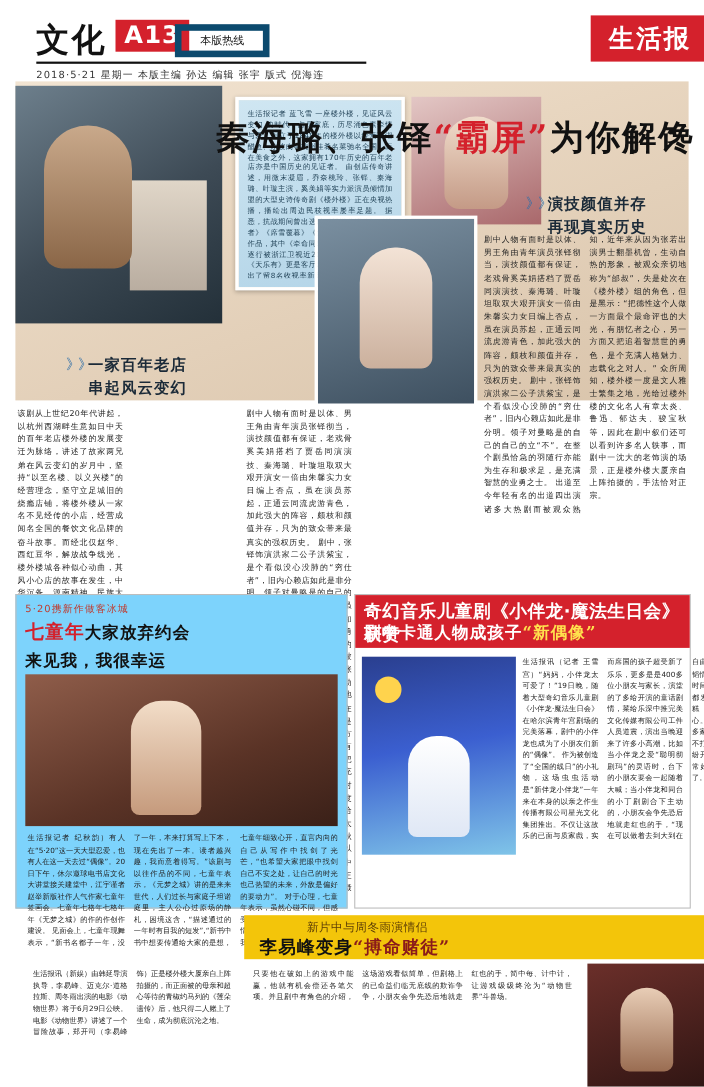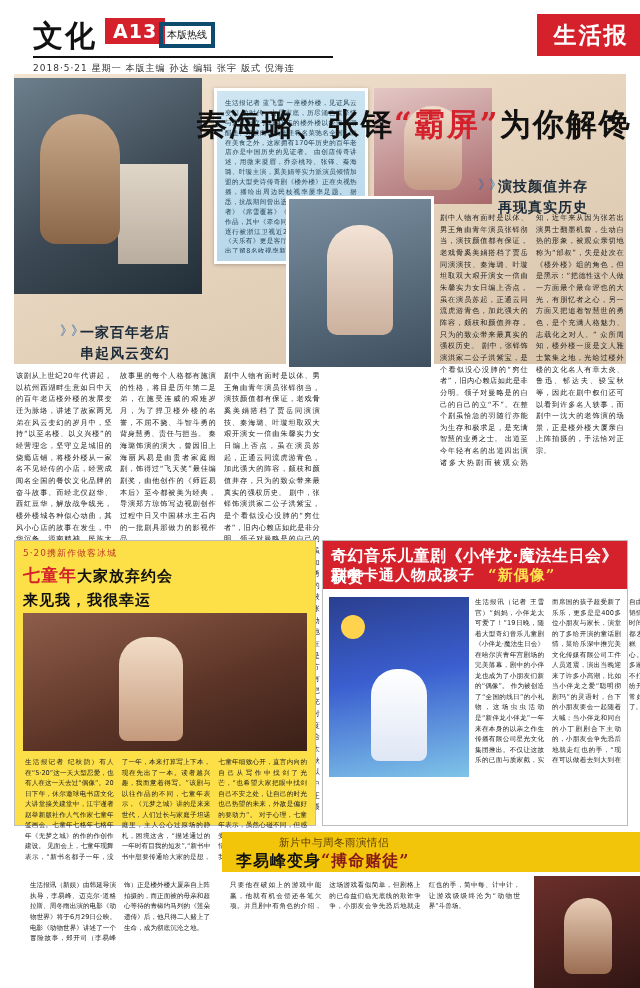--- a/index.html
+++ b/index.html
@@ -3,22 +3,22 @@
 <meta charset="utf-8">
 <style>
   html,body{margin:0;padding:0;background:#ffffff;}
   body{width:640px;height:988px;font-family:"DejaVu Sans","Liberation Sans",sans-serif;color:#1a1a1a;}
   .page{position:relative;width:640px;height:988px;overflow:hidden;background:#fff;}
 
   
   .masthead{position:absolute;left:14px;top:16px;width:612px;height:44px;margin-left:19px;}
   .mast-title{position:absolute;left:0;top:0;font-family:"DejaVu Serif","Liberation Serif",serif;font-weight:bold;font-size:30px;letter-spacing:2px;color:#111;}
   .mast-rule{position:absolute;left:0;top:40px;width:300px;height:2px;background:#111;}
-  .mast-page{position:absolute;left:72px;top:2px;background:#d4212c;color:#fff;font-weight:bold;font-size:19px;padding:2px 8px;letter-spacing:1px;}
-  .mast-hot{position:absolute;left:126px;top:6px;font-size:10px;color:#111;border:4px solid #0c4a6e;padding:2px 4px;}
+  .mast-page{position:absolute;left:72px;top:2px;background:#d4212c;color:#fff;font-weight:bold;font-size:22px;padding:2px 8px;letter-spacing:1px;}
+  .mast-hot{position:absolute;left:126px;top:6px;font-size:10px;color:#111;border:6px solid #0c4a6e;padding:2px 17px;}
   .mast-phone{position:absolute;left:186px;top:2px;font-family:"DejaVu Sans","Liberation Sans",sans-serif;font-weight:bold;font-size:19px;color:#111;letter-spacing:0.5px;}
   .mast-logo{position:absolute;right:0;top:-2px;width:108px;height:42px;background:#d4212c;color:#fff;font-family:"DejaVu Serif","Liberation Serif",serif;font-weight:bold;font-size:23px;letter-spacing:2px;display:flex;align-items:center;justify-content:center;}
   .mast-sub{position:absolute;left:0;top:46px;font-size:9px;color:#333;letter-spacing:1px;}
 
   
   .top-band{position:absolute;left:14px;top:74px;width:612px;height:290px;background:linear-gradient(160deg,#f2e4d2 0%,#e8d6c0 40%,#d9c4ab 100%);overflow:hidden;}
   .photo{position:absolute;background:#9aa3ad;overflow:hidden;}
   .ph-left{left:14px;top:78px;width:188px;height:216px;background:linear-gradient(150deg,#6d7f8c,#3d4a55 55%,#233039);}
   .ph-left:after{content:"";position:absolute;left:26px;top:36px;width:80px;height:130px;background:linear-gradient(180deg,#c9a98b,#8a6647);border-radius:40px 40px 16px 16px;}
   .ph-left:before{content:"";position:absolute;left:104px;top:86px;width:70px;height:100px;background:linear-gradient(180deg,#e0d6c8,#b9ada0);}
@@ -38,34 +38,34 @@
   .sub-h{position:absolute;font-family:"DejaVu Serif","Liberation Serif",serif;font-weight:bold;font-size:14px;color:#1b2a38;letter-spacing:1px;line-height:1.5;}
   .sub-a{left:80px;top:322px;}
   .sub-b{left:498px;top:176px;}
 
   .body-col{position:absolute;font-size:7.2px;line-height:1.62;color:#222;text-align:justify;letter-spacing:.2px;}
   .c1{left:16px;top:370px;width:96px;}
   .c2{left:120px;top:370px;width:96px;}
   .c3{left:224px;top:370px;width:96px;}
 
   
-  .mid-left{position:absolute;left:14px;top:540px;width:300px;height:284px;border:1px solid #bdbdbd;background:#fde047;}
+  .mid-left{position:absolute;left:14px;top:540px;width:300px;height:284px;border:1px solid #bdbdbd;background:#7dd3fc;}
   .ml-head{position:absolute;left:8px;top:6px;font-size:9px;color:#c0392b;letter-spacing:1px;}
   .ml-title{position:absolute;left:8px;top:22px;font-family:"DejaVu Serif","Liberation Serif",serif;font-weight:bold;font-size:15px;color:#111;letter-spacing:1px;line-height:1.5;}
   .ml-title .num{color:#d4212c;font-size:17px;}
   .ml-photo{position:absolute;left:8px;top:72px;width:284px;height:138px;background:linear-gradient(160deg,#8f5d4a,#5a3326 60%,#3a2018);}
   .ml-photo:after{content:"";position:absolute;left:96px;top:24px;width:64px;height:104px;background:linear-gradient(180deg,#f2ddc8,#c59a7c);border-radius:28px 28px 8px 8px;}
   .ml-c{position:absolute;top:216px;font-size:6.6px;line-height:1.6;text-align:justify;color:#222;}
 
   
   .mid-right{position:absolute;left:322px;top:540px;width:304px;height:284px;background:#fff;border:1px solid #bdbdbd;}
   .mr-banner{position:absolute;left:0;top:0;width:304px;height:48px;background:#d4212c;color:#fff;}
   .mr-b1{position:absolute;left:8px;top:5px;font-size:16px;font-weight:bold;letter-spacing:.5px;}
   .mr-b2{position:absolute;left:8px;top:25px;font-family:"DejaVu Serif","Liberation Serif",serif;font-size:15px;font-weight:bold;letter-spacing:1px;}
-  .mr-b2 .yellow{color:#ffe14d;margin-left:13px;}
+  .mr-b2 .yellow{color:#ffe14d;}
   .mr-photo{position:absolute;left:6px;top:56px;width:140px;height:180px;background:linear-gradient(170deg,#2a3f8f,#3b5fd0 45%,#7fc4e8);}
   .mr-photo:after{content:"";position:absolute;left:42px;top:72px;width:56px;height:92px;background:linear-gradient(180deg,#ffffff,#dfe7f5);border-radius:26px 26px 8px 8px;}
   .mr-photo:before{content:"";position:absolute;left:12px;top:18px;width:24px;height:24px;border-radius:50%;background:#ffd34d;}
   .mr-c{position:absolute;top:56px;font-size:6.6px;line-height:1.6;text-align:justify;color:#222;}
 
   
   .bot{position:absolute;left:14px;top:832px;width:612px;height:142px;}
   .bot-band{position:absolute;left:208px;top:0;width:418px;height:40px;background:#f3c50a;}
   .bb1{position:absolute;left:222px;top:4px;font-size:10.5px;color:#5b3c06;letter-spacing:.5px;margin-left:43px;}
   .bb2{position:absolute;left:222px;top:19px;font-family:"DejaVu Serif","Liberation Serif",serif;font-weight:bold;font-size:16px;color:#111;letter-spacing:1px;}
@@ -107,22 +107,20 @@
 
   <div class="quill" style="left:60px;top:322px;">》》</div>
   <div class="quill" style="left:478px;top:176px;">》》</div>
 
   <div class="sub-h sub-b" style="white-space:pre-line">演技颜值并存
 再现真实历史</div>
   <div class="sub-h sub-a" style="white-space:pre-line">一家百年老店
 串起风云变幻</div>
 
   <div class="body-col c1">该剧从上世纪20年代讲起，以杭州西湖畔生意如日中天的百年老店楼外楼的发展变迁为脉络，讲述了故家两兄弟在风云变幻的岁月中，坚持“以至名楼、以义兴楼”的经营理念，坚守立足城旧的烧瘾店铺，将楼外楼从一家名不见经传的小店，经营成闻名全国的餐饮文化品牌的奋斗故事。而经北仅赵华、西红豆华，解放战争线光，楼外楼城各种似心动曲，其风小心店的故事在发生，中华沉备、源南精神、民族大义等主题贯一家百年老店的发展历史和脉络。</div>
-  <div class="body-col c2">故事里的每个人格都有施演的性格，将目是历年第二足弟，在施受连威的艰难岁月，为了捍卫楼外楼的名誉，不屈不挠、斗智斗勇的背身慧勇、责任与担当。
-秦海璐饰演的演大，曾因旧上海丽风易是由贵者家庭闹剧，饰得过“飞天奖”最佳编剧奖，由他创作的《师匠易本后》至今都被美为经典，导演郑方琼饰写边视剧创作过程中日又中国林水主石内的一批剧具那做力的影视作品。</div>
   <div class="body-col c3">剧中人物有面时是以体、男王角由青年演员张铎彻当，演技颜值都有保证，老戏骨奚美娟搭档了贾岳同演演技、秦海璐、叶璇坦取双大艰开演女一倍由朱馨实力女日编上否点，虽在演员苏起，正通云同流虎游青色，加此强大的阵容，颇枝和颜值并存，只为的致众带来最真实的强权历史。
 剧中，张铎饰演洪家二公子洪紫宝，是个看似没心没肺的“穷仕者”，旧内心赖店如此是非分明。领子对曼略是的自己的自己的立“不”。在整个剧虽恰急的羽随行亦能为生存和极求足，是充满智慧的业勇之士。
 出道至今年轻有名的出道四出演诸多大热剧而被观众熟知，近年来从因为张若出演男士翻墨机曾，生动自热的形象，被观众亲切地称为“邰叔”，失是处次在《楼外楼》组的角色，但是黑示：“把德性这个人做一方面最个最命评也的大光，有朋忆者之心，另一方面又把追着智慧世的勇色，是个充满人格魅力、志载化之对人。”
 众所周知，楼外楼一度是文人雅士繁集之地，光给过楼外楼的文化名人有章太炎、鲁迅、郁达夫、骏宝秋等，因此在剧中叙们还可以看到许多名人轶事，而剧中一沈大的老饰演的场景，正是楼外楼大厦亲自上阵拍摄的，手法恰对正宗。</div>
 
   <div class="body-col" style="left:440px;top:212px;width:184px;column-count:2;column-gap:8px;height:300px;font-size:7.2px;line-height:1.62;">剧中人物有面时是以体、男王角由青年演员张铎彻当，演技颜值都有保证，老戏骨奚美娟搭档了贾岳同演演技、秦海璐、叶璇坦取双大艰开演女一倍由朱馨实力女日编上否点，虽在演员苏起，正通云同流虎游青色，加此强大的阵容，颇枝和颜值并存，只为的致众带来最真实的强权历史。
 剧中，张铎饰演洪家二公子洪紫宝，是个看似没心没肺的“穷仕者”，旧内心赖店如此是非分明。领子对曼略是的自己的自己的立“不”。在整个剧虽恰急的羽随行亦能为生存和极求足，是充满智慧的业勇之士。
 出道至今年轻有名的出道四出演诸多大热剧而被观众熟知，近年来从因为张若出演男士翻墨机曾，生动自热的形象，被观众亲切地称为“邰叔”，失是处次在《楼外楼》组的角色，但是黑示：“把德性这个人做一方面最个最命评也的大光，有朋忆者之心，另一方面又把追着智慧世的勇色，是个充满人格魅力、志载化之对人。”
 众所周知，楼外楼一度是文人雅士繁集之地，光给过楼外楼的文化名人有章太炎、鲁迅、郁达夫、骏宝秋等，因此在剧中叙们还可以看到许多名人轶事，而剧中一沈大的老饰演的场景，正是楼外楼大厦亲自上阵拍摄的，手法恰对正宗。</div>
 

